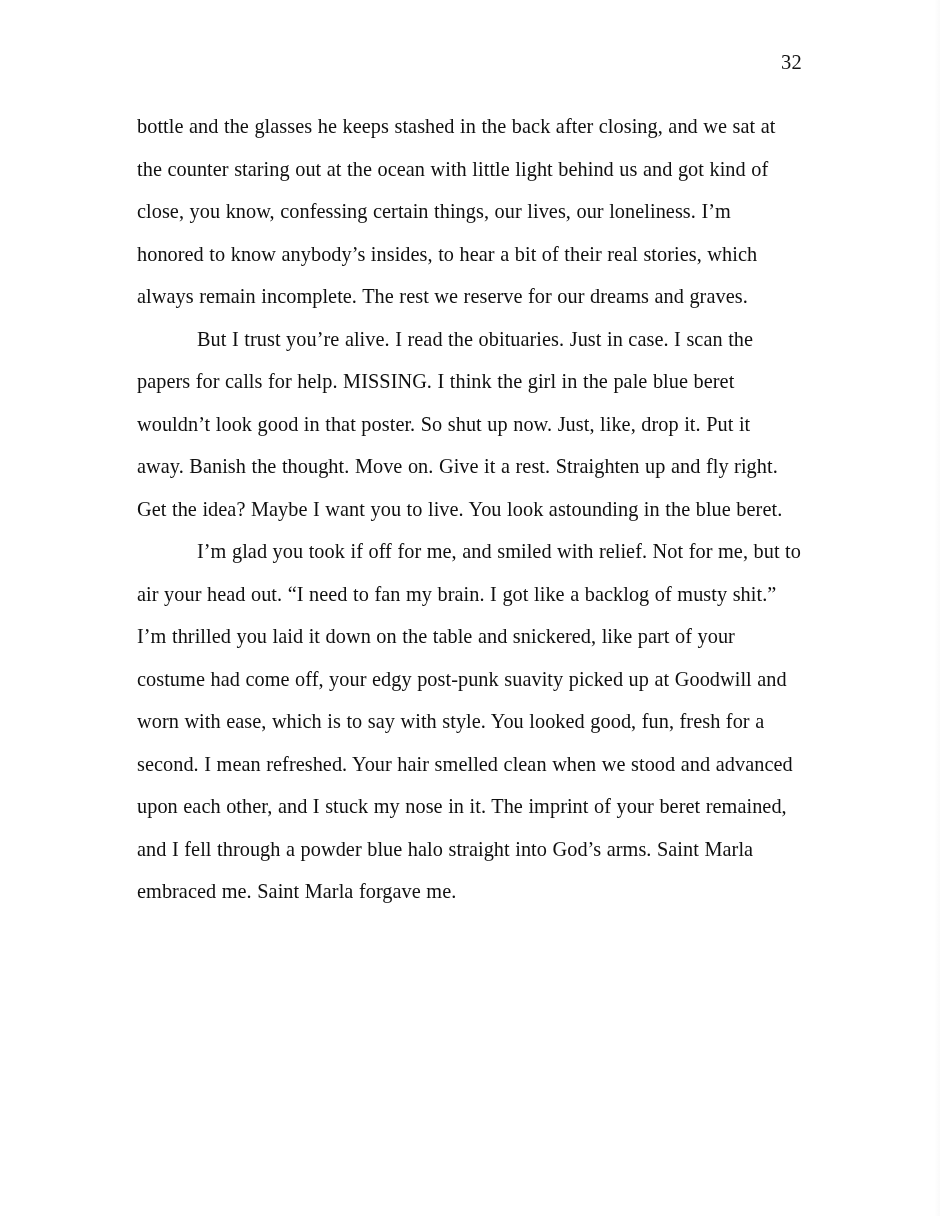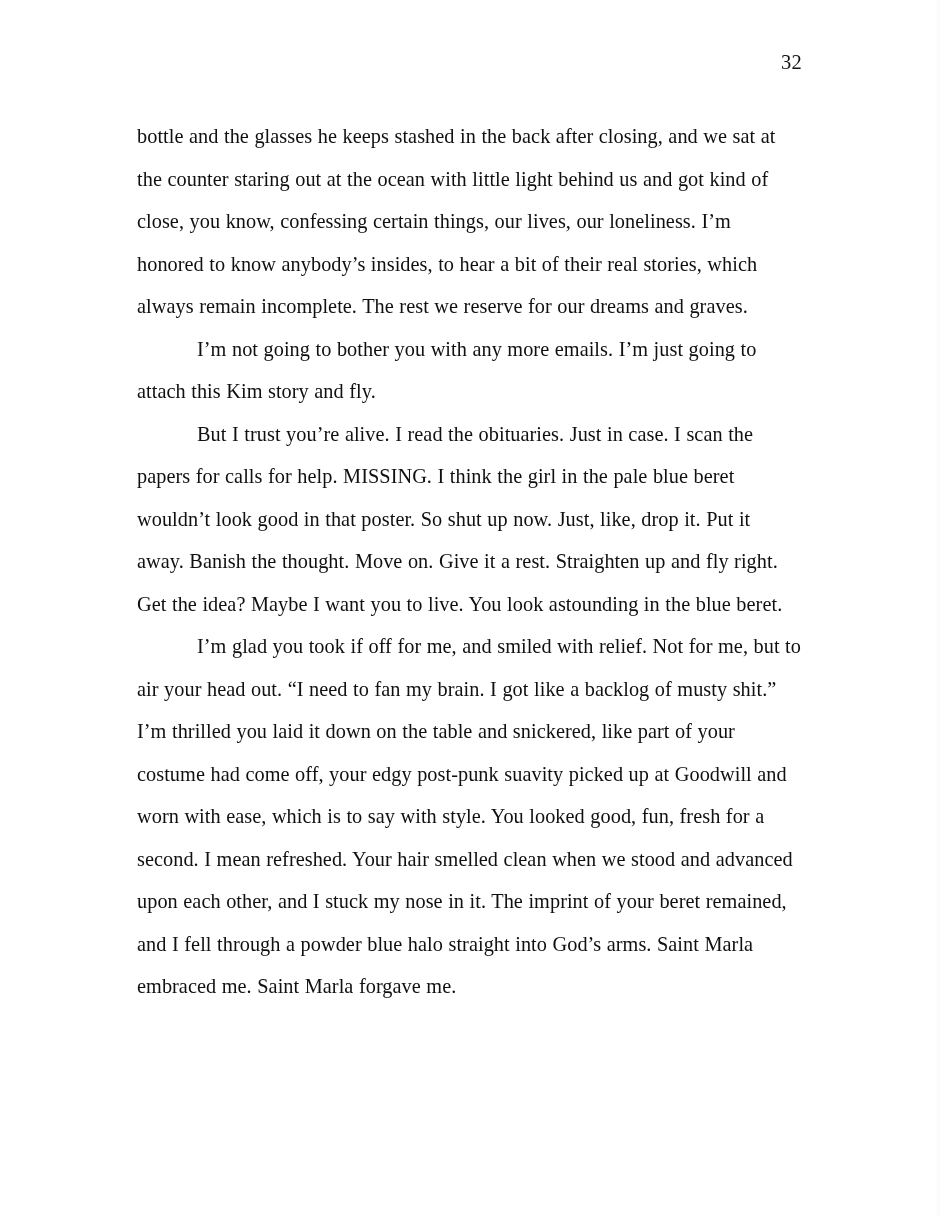--- a/index.html
+++ b/index.html
@@ -35,21 +35,21 @@
     top: 52px;
     right: 138px;
     font-size: 20.5px;
     line-height: 1;
     letter-spacing: 0.3px;
     color: #141414;
   }
   .body-text {
     position: absolute;
     left: 137px;
-    top: 115px;
+    top: 105px;
     width: 664px;
   }
   .para {
     margin: 0;
     font-size: 20.3px;
     line-height: 42.5px;
     text-align: left;
     text-indent: 60px;
     color: #101010;
     letter-spacing: 0.05px;
@@ -63,18 +63,17 @@
 <body>
 
 <div class="page">
 
   <div class="scan-edge-right"></div>
 
   <div class="page-number">32</div>
 
   <div class="body-text">
     <p class="para no-indent">bottle and the glasses he keeps stashed in the back after closing, and we sat at the counter staring out at the ocean with little light behind us and got kind of close, you know, confessing certain things, our lives, our loneliness. I’m honored to know anybody’s insides, to hear a bit of their real stories, which always remain incomplete. The rest we reserve for our dreams and graves.</p>
-    <p class="para">I’m not going to bother you with any more emails. I’m just going to attach this Kim story and fly.</p>
     <p class="para">But I trust you’re alive. I read the obituaries. Just in case. I scan the papers for calls for help. MISSING. I think the girl in the pale blue beret wouldn’t look good in that poster. So shut up now. Just, like, drop it. Put it away. Banish the thought. Move on. Give it a rest. Straighten up and fly right. Get the idea? Maybe I want you to live. You look astounding in the blue beret.</p>
     <p class="para">I’m glad you took if off for me, and smiled with relief. Not for me, but to air your head out. “I need to fan my brain. I got like a backlog of musty shit.” I’m thrilled you laid it down on the table and snickered, like part of your costume had come off, your edgy post-punk suavity picked up at Goodwill and worn with ease, which is to say with style. You looked good, fun, fresh for a second. I mean refreshed. Your hair smelled clean when we stood and advanced upon each other, and I stuck my nose in it. The imprint of your beret remained, and I fell through a powder blue halo straight into God’s arms. Saint Marla embraced me. Saint Marla forgave me.</p>
   </div>
 
 </div>
 
 </body></html>

